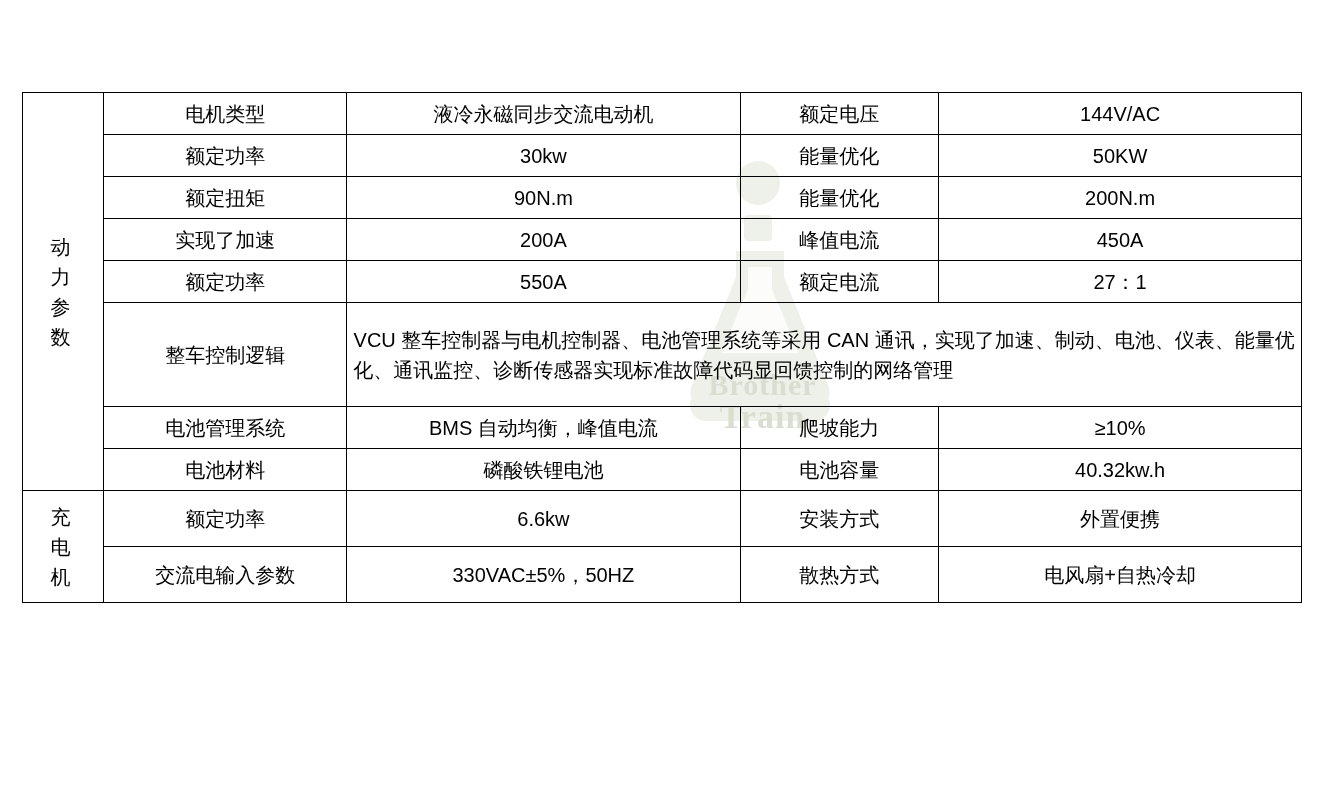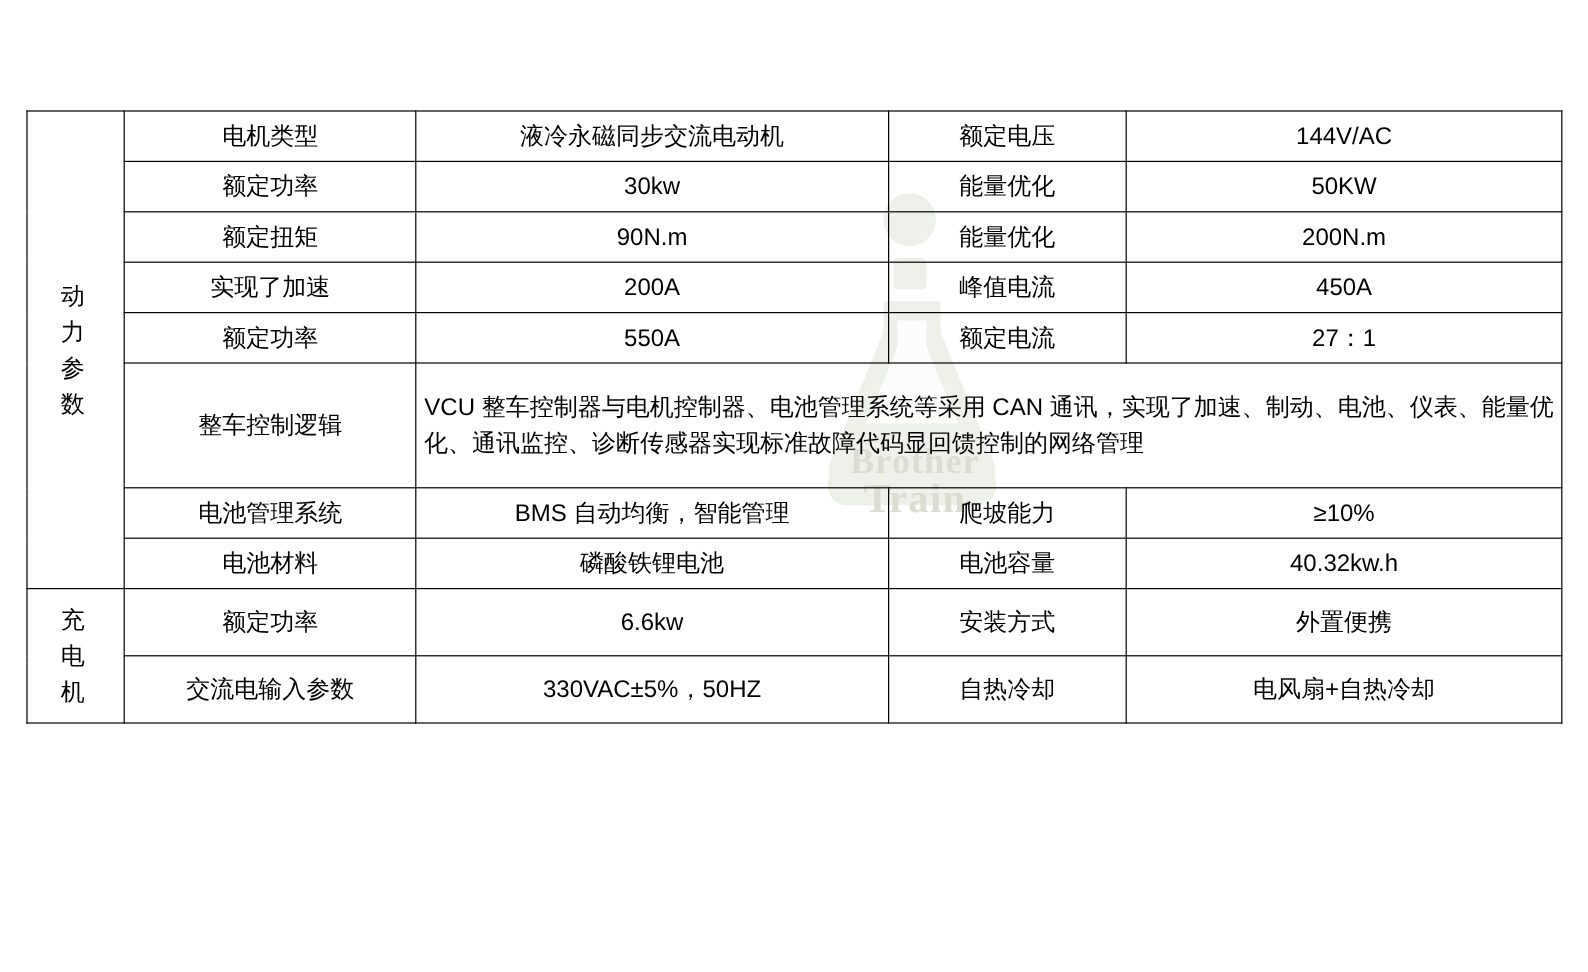--- a/index.html
+++ b/index.html
@@ -157,21 +157,21 @@
       <td>550A</td>
       <td>额定电流</td>
       <td>27：1</td>
     </tr>
     <tr class="row-logic">
       <td>整车控制逻辑</td>
       <td class="logic-cell" colspan="3">VCU 整车控制器与电机控制器、电池管理系统等采用 CAN 通讯，实现了加速、制动、电池、仪表、能量优化、通讯监控、诊断传感器实现标准故障代码显回馈控制的网络管理</td>
     </tr>
     <tr class="row-h">
       <td>电池管理系统</td>
-      <td>BMS 自动均衡，智能管理</td>
+      <td>BMS 自动均衡，峰值电流</td>
       <td>爬坡能力</td>
       <td>≥10%</td>
     </tr>
     <tr class="row-h">
       <td>电池材料</td>
       <td>磷酸铁锂电池</td>
       <td>电池容量</td>
       <td>40.32kw.h</td>
     </tr>
     <tr class="row-tall">
@@ -181,17 +181,17 @@
         <span>机</span>
       </td>
       <td>额定功率</td>
       <td>6.6kw</td>
       <td>安装方式</td>
       <td>外置便携</td>
     </tr>
     <tr class="row-tall">
       <td>交流电输入参数</td>
       <td>330VAC±5%，50HZ</td>
-      <td>自热冷却</td>
+      <td>散热方式</td>
       <td>电风扇+自热冷却</td>
     </tr>
   </tbody>
 </table>
 
 </body></html>

